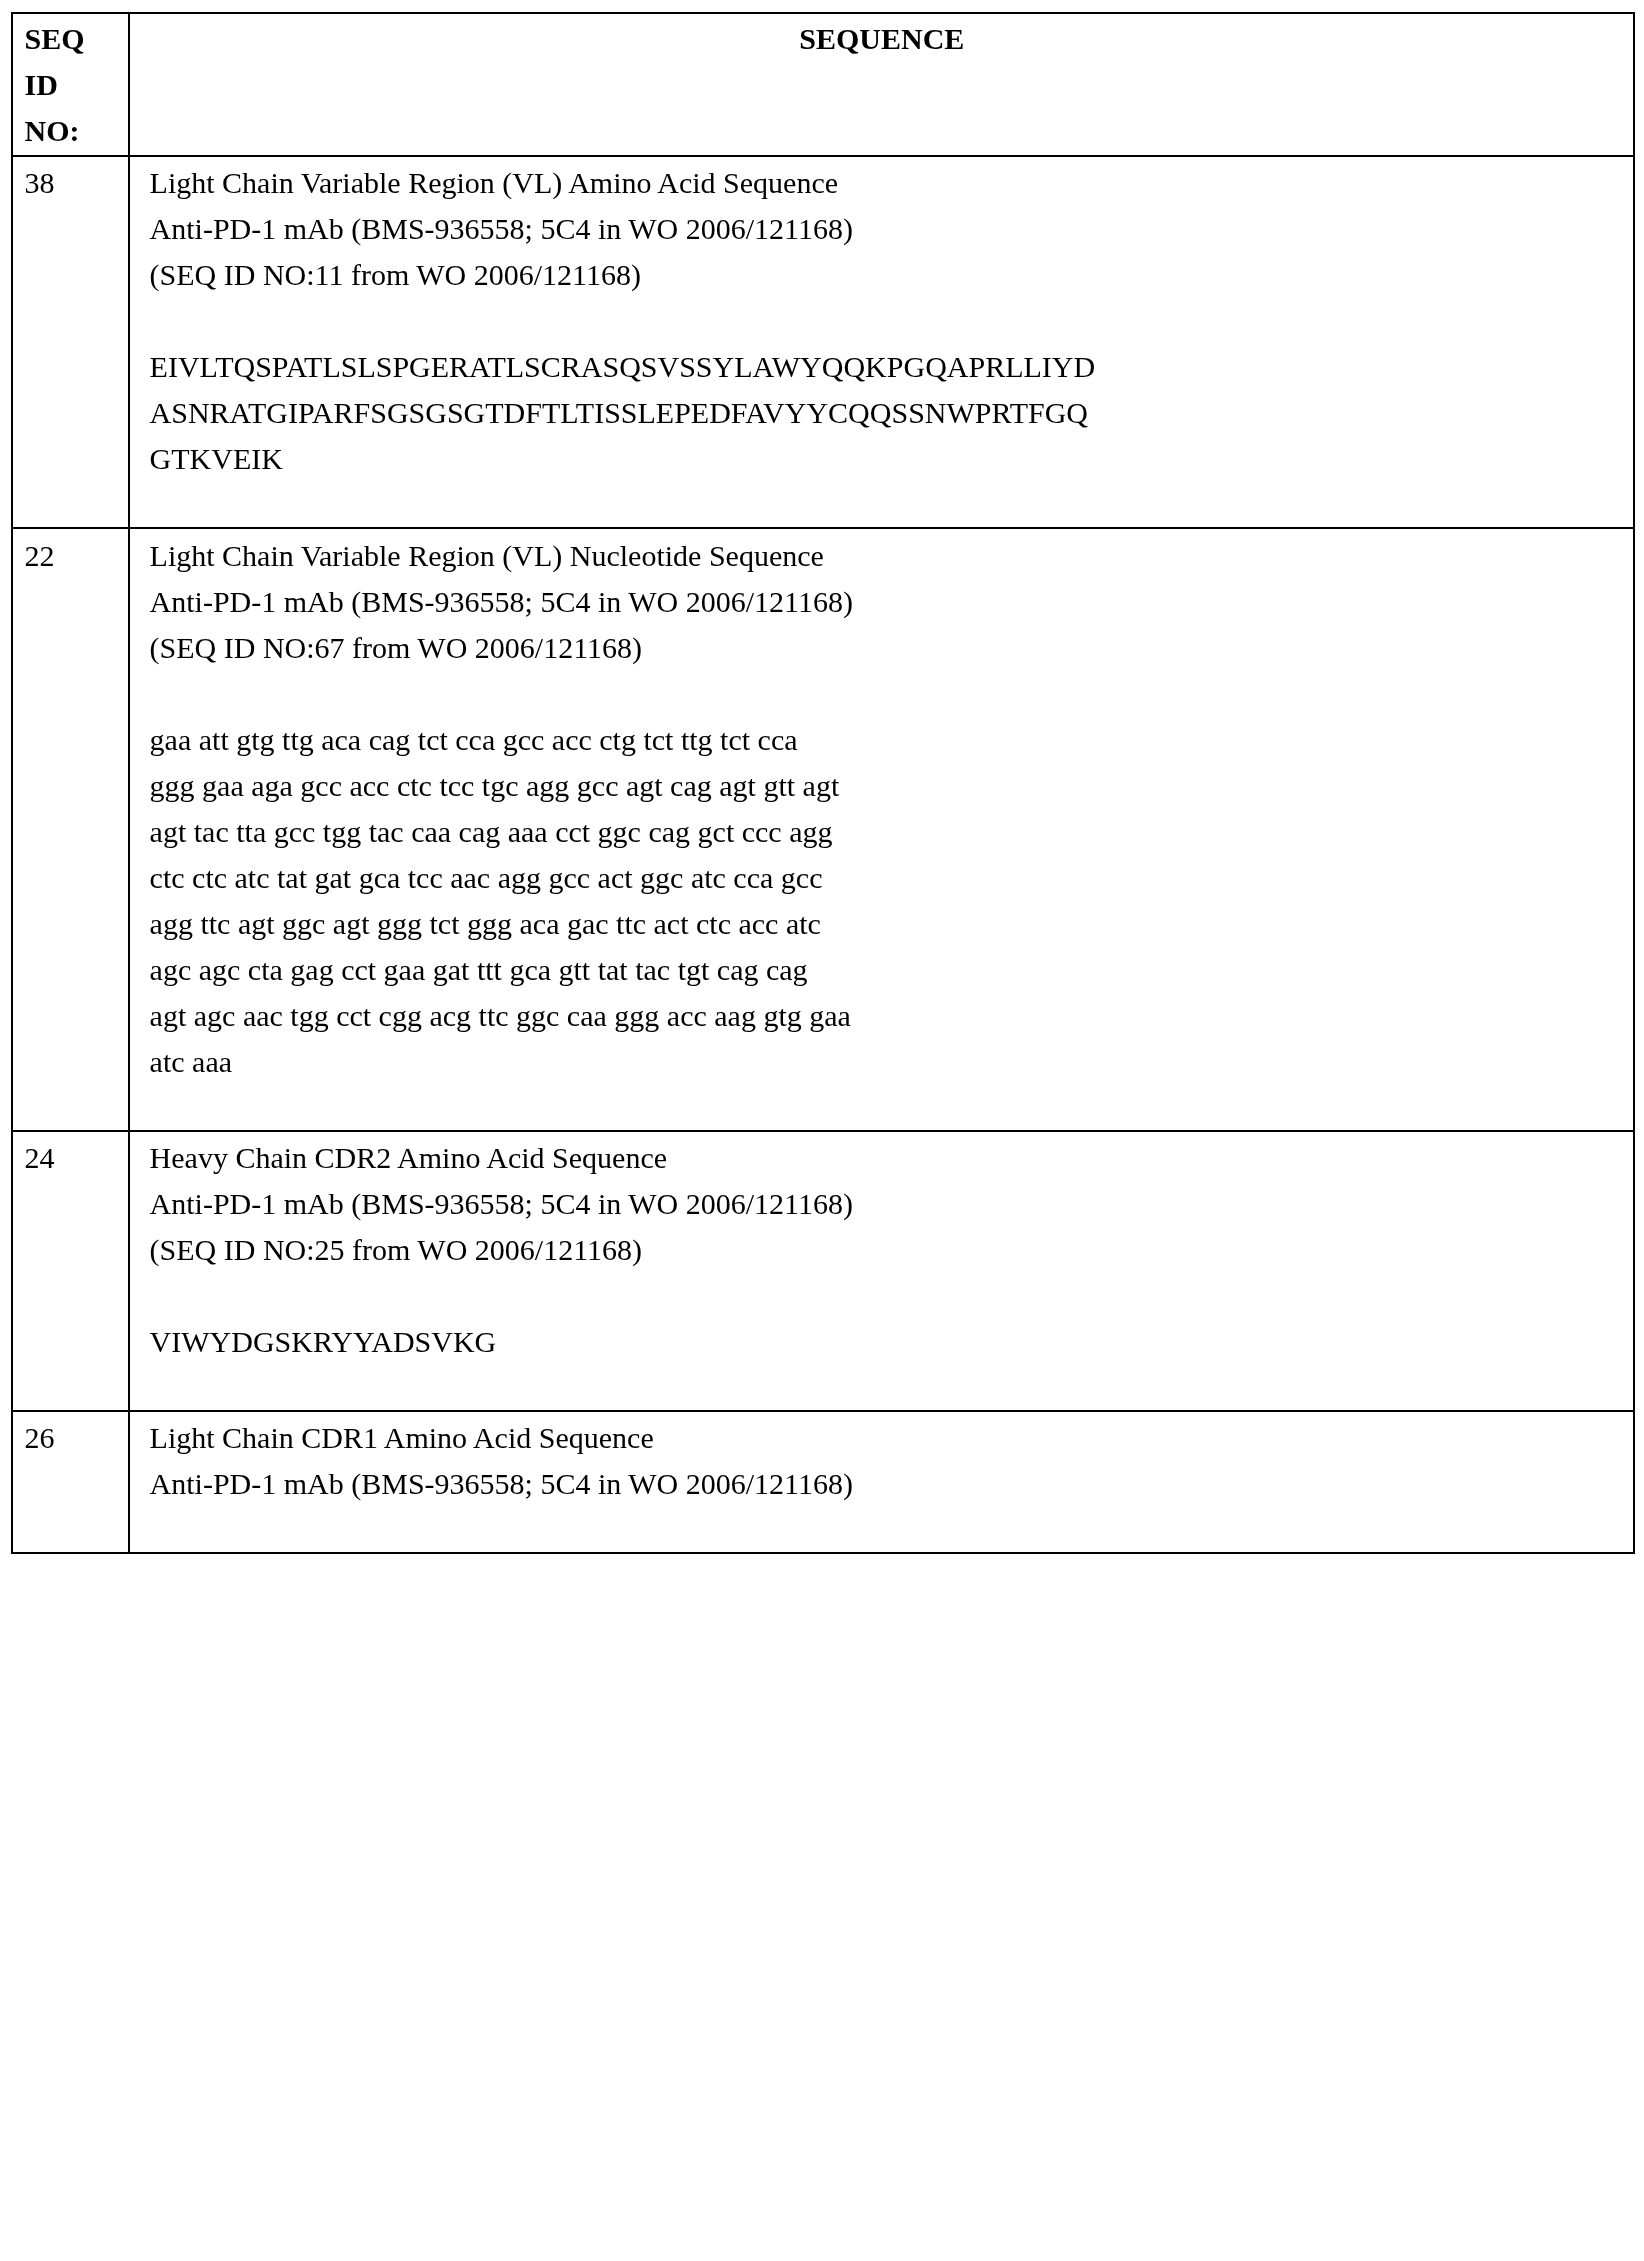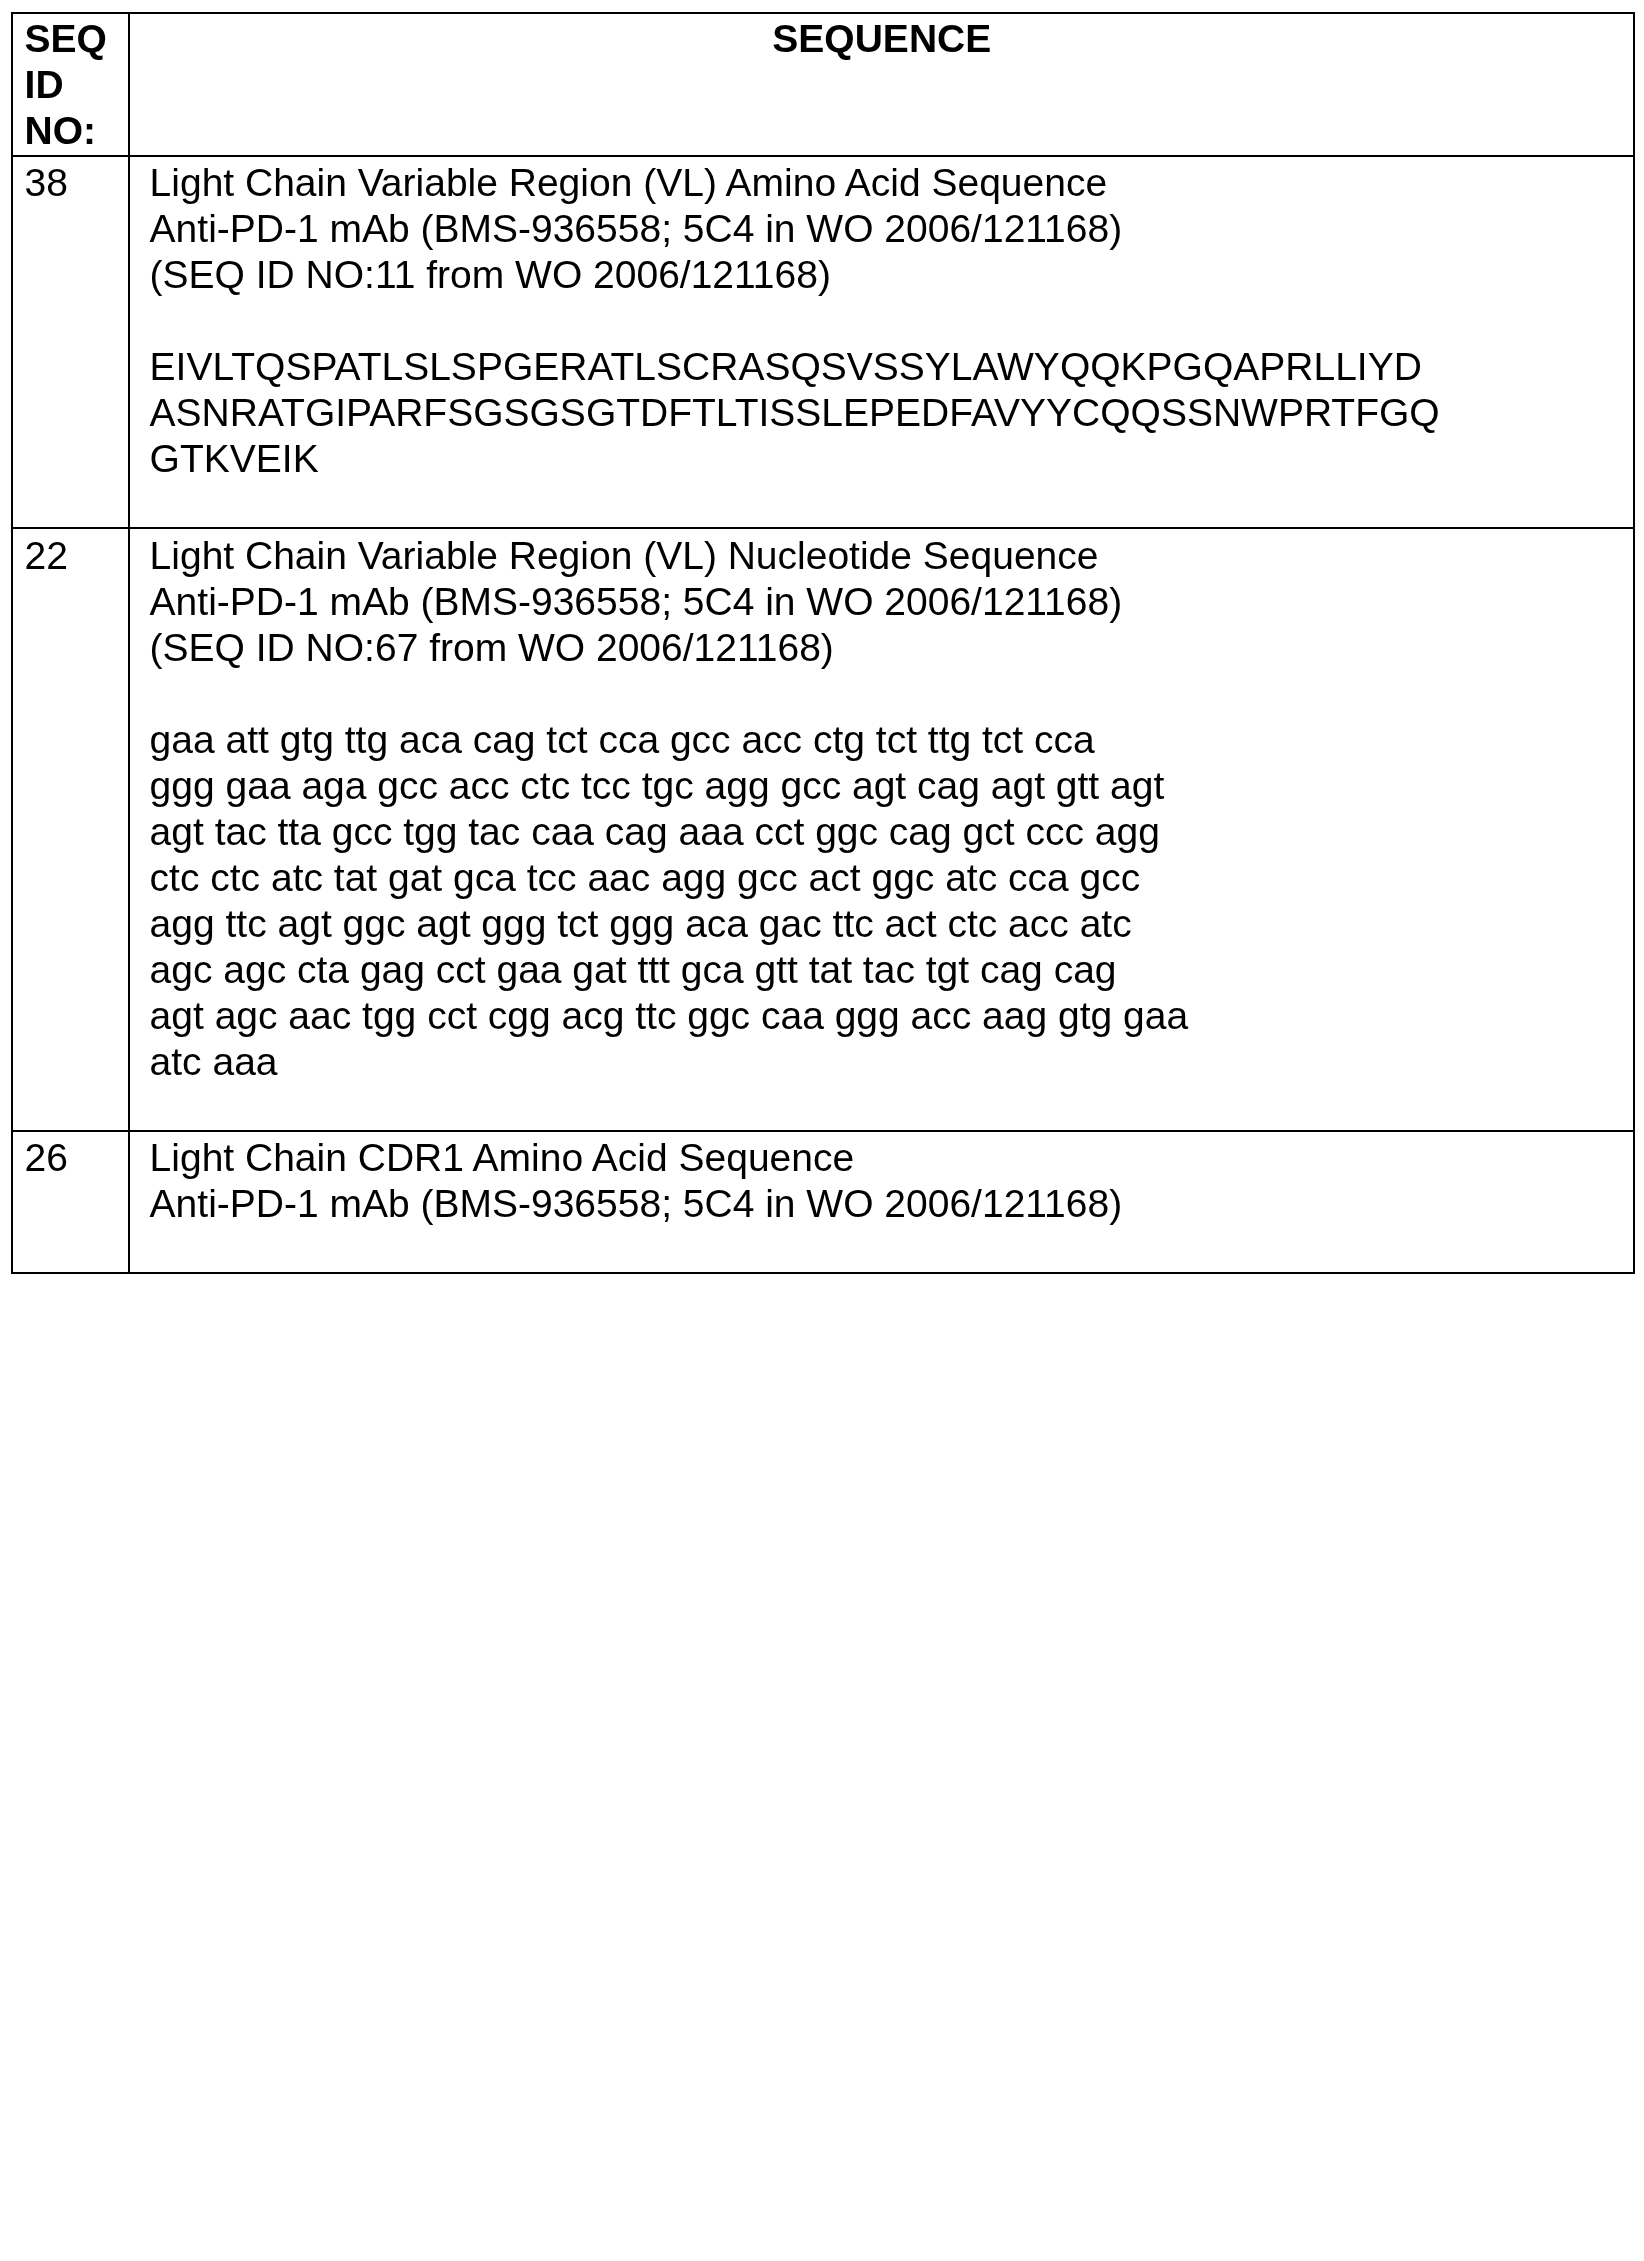--- a/index.html
+++ b/index.html
@@ -20,23 +20,23 @@
   table.seq-table {
     border-collapse: collapse;
     table-layout: fixed;
     width: 1624px;
     background: #ffffff;
   }
   table.seq-table col.id-col { width: 117px; }
   th, td {
     border: 2.4px solid #000000;
     vertical-align: top;
-    font-size: 39px;
+    font-size: 30px;
     line-height: 46px;
-    font-family: Liberation Sans, sans-serif;
+    font-family: Liberation Serif, serif;
   }
   th.id-header {
     font-weight: bold;
     text-align: left;
     white-space: pre;
     padding: 1.6px 4.8px 1.6px 11.3px;
   }
   th.seq-header {
     font-weight: bold;
     text-align: center;
@@ -93,20 +93,28 @@
 ggg gaa aga gcc acc ctc tcc tgc agg gcc agt cag agt gtt agt
 agt tac tta gcc tgg tac caa cag aaa cct ggc cag gct ccc agg
 ctc ctc atc tat gat gca tcc aac agg gcc act ggc atc cca gcc
 agg ttc agt ggc agt ggg tct ggg aca gac ttc act ctc acc atc
 agc agc cta gag cct gaa gat ttt gca gtt tat tac tgt cag cag
 agt agc aac tgg cct cgg acg ttc ggc caa ggg acc aag gtg gaa
 atc aaa</td>
   </tr>
 
 
+  <tr>
+    <td class="id-cell">24</td>
+    <td class="seq-cell">Heavy Chain CDR2 Amino Acid Sequence
+Anti-PD-1 mAb (BMS-936558; 5C4 in WO 2006/121168)
+(SEQ ID NO:25 from WO 2006/121168)
+
+VIWYDGSKRYYADSVKG</td>
+  </tr>
 
 
   <tr>
     <td class="id-cell">26</td>
     <td class="seq-cell">Light Chain CDR1 Amino Acid Sequence
 Anti-PD-1 mAb (BMS-936558; 5C4 in WO 2006/121168)</td>
   </tr>
 </tbody>
   </table>
 </div>

